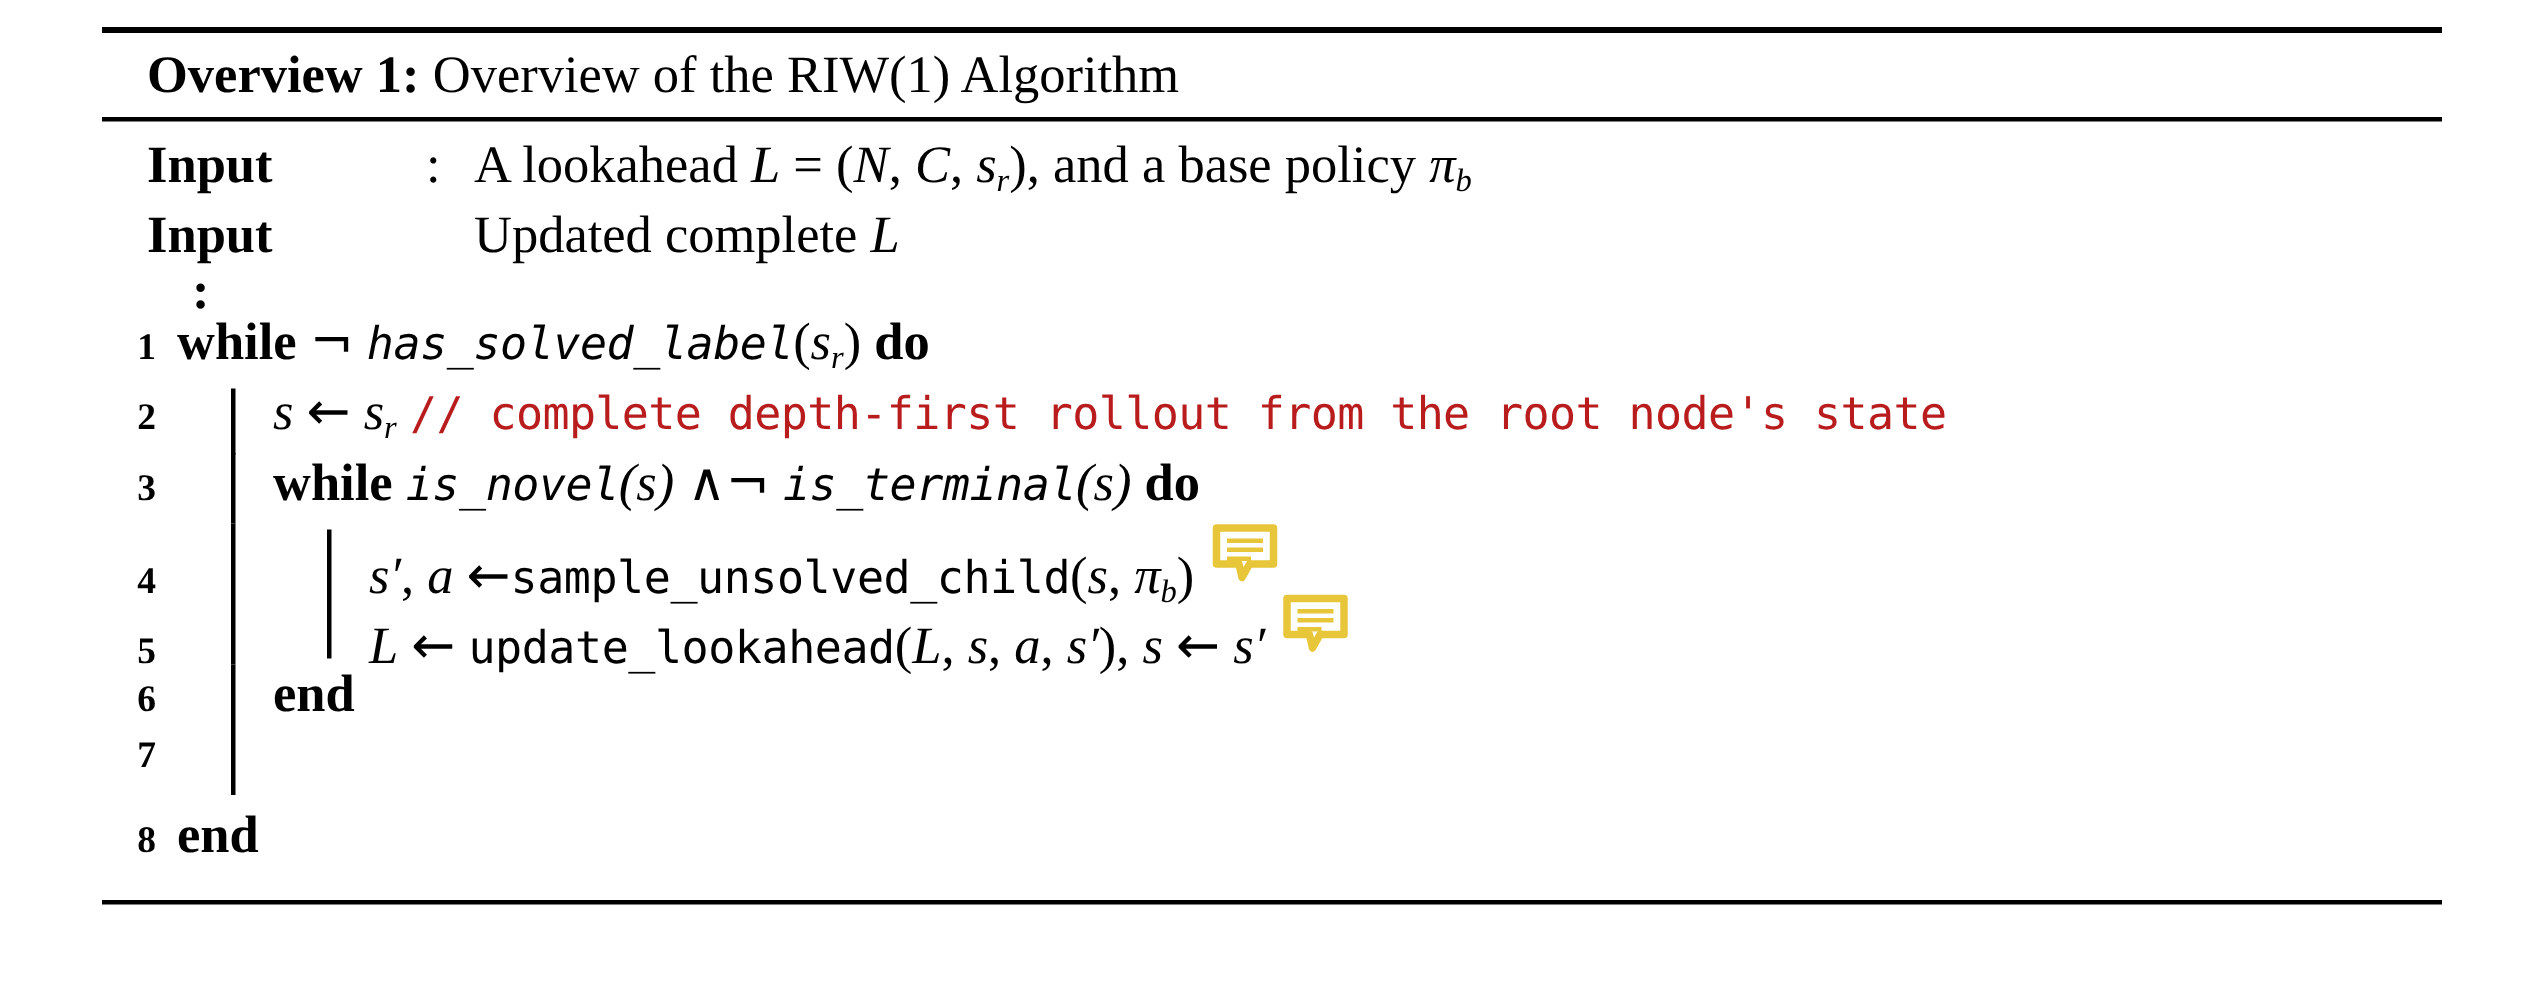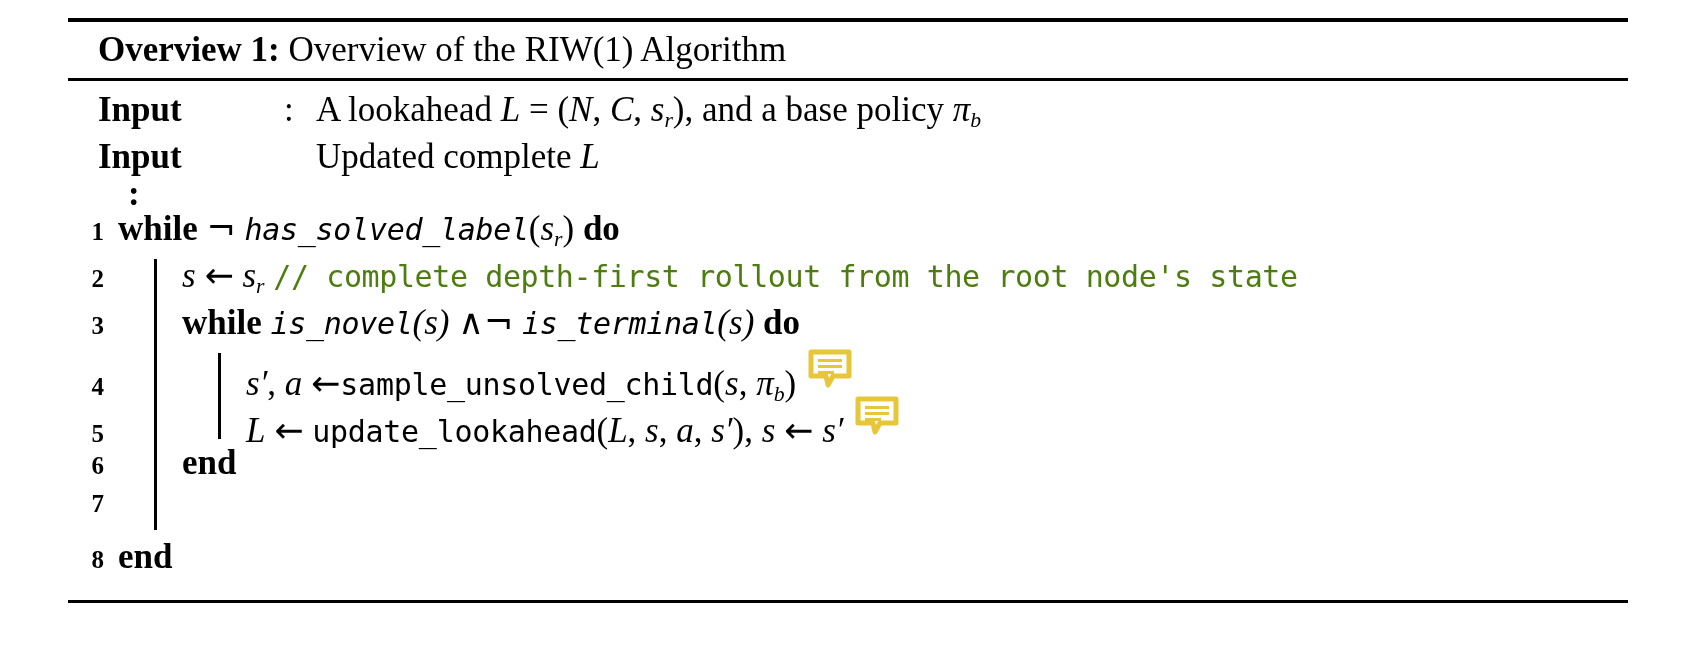--- a/index.html
+++ b/index.html
@@ -120,21 +120,21 @@
   }
   .mono-i {
     font-family: "DejaVu Sans Mono", "Liberation Mono", monospace;
     font-size: 30px;
     font-style: italic;
     letter-spacing: -0.3px;
   }
   .comment {
     font-family: "DejaVu Sans Mono", "Liberation Mono", monospace;
     font-size: 30px;
-    color: #4d7c0f;
+    color: #b91c1c;
     letter-spacing: -0.4px;
   }
   .math {
     font-style: italic;
     font-family: "Liberation Serif", "DejaVu Serif", serif;
   }
   .math-up {
     font-family: "Liberation Serif", "DejaVu Serif", serif;
   }
   sub {

